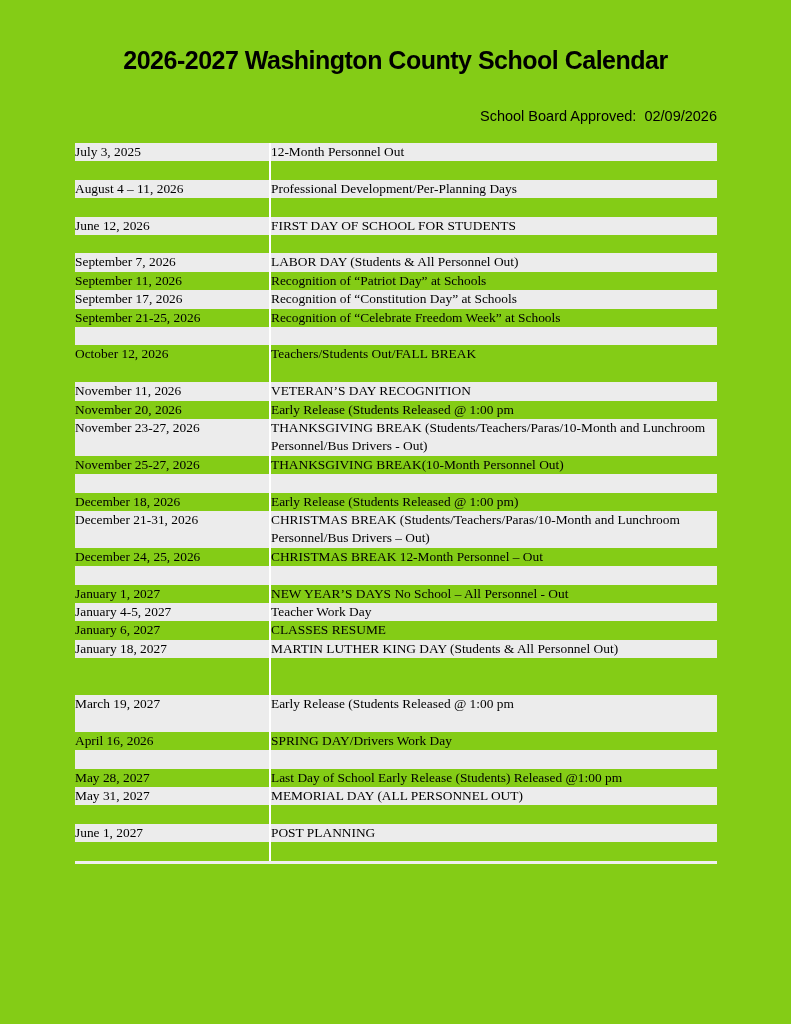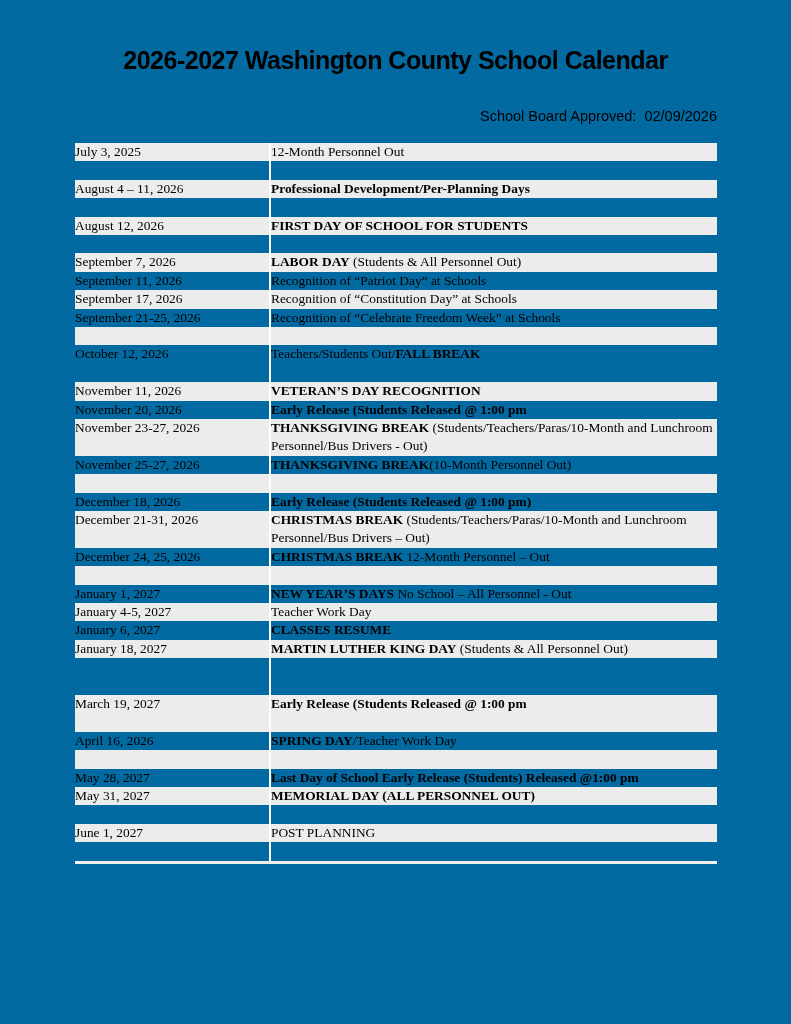--- a/index.html
+++ b/index.html
@@ -4,21 +4,21 @@
 <style>
   html, body {
     margin: 0;
     padding: 0;
     background: #ffffff;
   }
   .page {
     position: relative;
     width: 791px;
     height: 1024px;
-    background: #0369a1;
+    background: #84cc16;
     overflow: hidden;
     color: #000;
   }
   .doc-title {
     position: absolute;
     top: 46px;
     left: 0;
     width: 100%;
     margin: 0;
     text-align: center;
@@ -71,21 +71,21 @@
   tr.shaded td {
     background: var(--row-shade, #ececec);
     margin-top: 48px;
   }
   .table-bottom {
     width: 642px;
     height: 3px;
     background: #efefef;
     margin-top: 0;
   }
-  b { font-weight: bold; }
+  b { font-weight: normal; }
 </style>
 </head>
 <body>
 
 <div class="page">
   <h1 class="doc-title">2026-2027 Washington County School Calendar</h1>
 
   <div class="approved-note">School Board Approved:  02/09/2026</div>
 
   <div class="table-wrap">
@@ -101,21 +101,21 @@
           </tr>
           <tr class="shaded">
             <td class="date-cell">August 4 – 11, 2026</td>
             <td class="event-cell"><b>Professional Development/Per-Planning Days</b></td>
           </tr>
           <tr>
             <td class="date-cell"></td>
             <td class="event-cell"></td>
           </tr>
           <tr class="shaded">
-            <td class="date-cell">August 12, 2026</td>
+            <td class="date-cell">June 12, 2026</td>
             <td class="event-cell"><b>FIRST DAY OF SCHOOL FOR STUDENTS</b></td>
           </tr>
           <tr>
             <td class="date-cell"></td>
             <td class="event-cell"></td>
           </tr>
           <tr class="shaded">
             <td class="date-cell">September 7, 2026</td>
             <td class="event-cell"><b>LABOR DAY</b><span> (Students &amp; All Personnel Out)</span></td>
           </tr>
@@ -206,21 +206,21 @@
           <tr class="shaded">
             <td class="date-cell">March 19, 2027</td>
             <td class="event-cell"><b>Early Release (Students Released @ 1:00 pm</b></td>
           </tr>
           <tr class="shaded">
             <td class="date-cell"></td>
             <td class="event-cell"></td>
           </tr>
           <tr>
             <td class="date-cell">April 16, 2026</td>
-            <td class="event-cell"><b>SPRING DAY</b><span>/Teacher Work Day</span></td>
+            <td class="event-cell"><b>SPRING DAY</b><span>/Drivers Work Day</span></td>
           </tr>
           <tr class="shaded">
             <td class="date-cell"></td>
             <td class="event-cell"></td>
           </tr>
           <tr>
             <td class="date-cell">May 28, 2027</td>
             <td class="event-cell"><b>Last Day of School Early Release (Students) Released @1:00 pm</b></td>
           </tr>
           <tr class="shaded">

